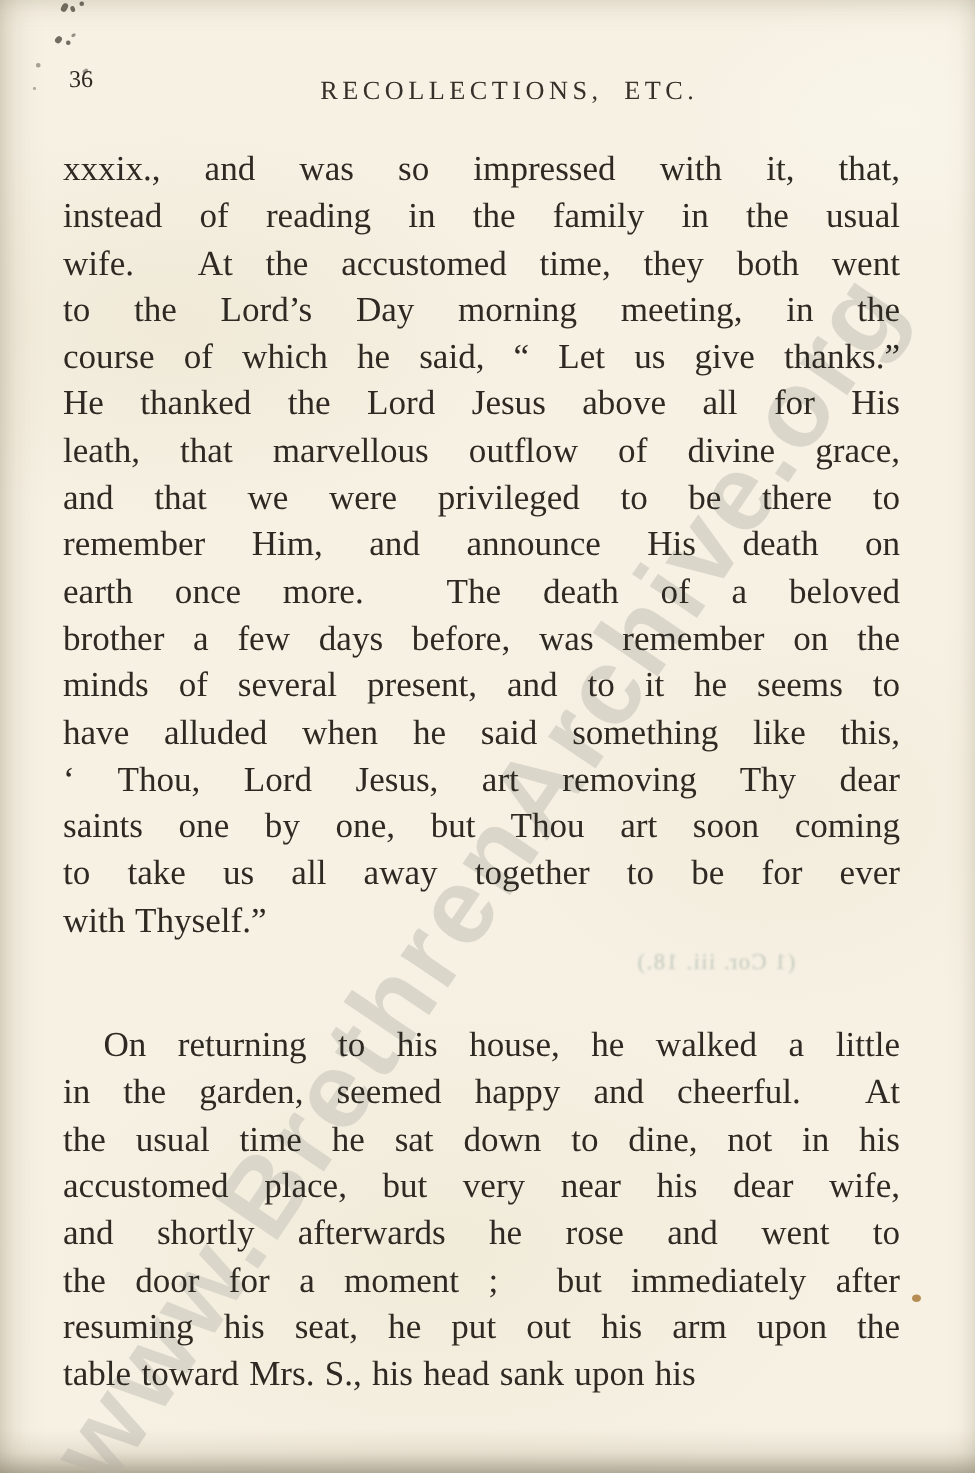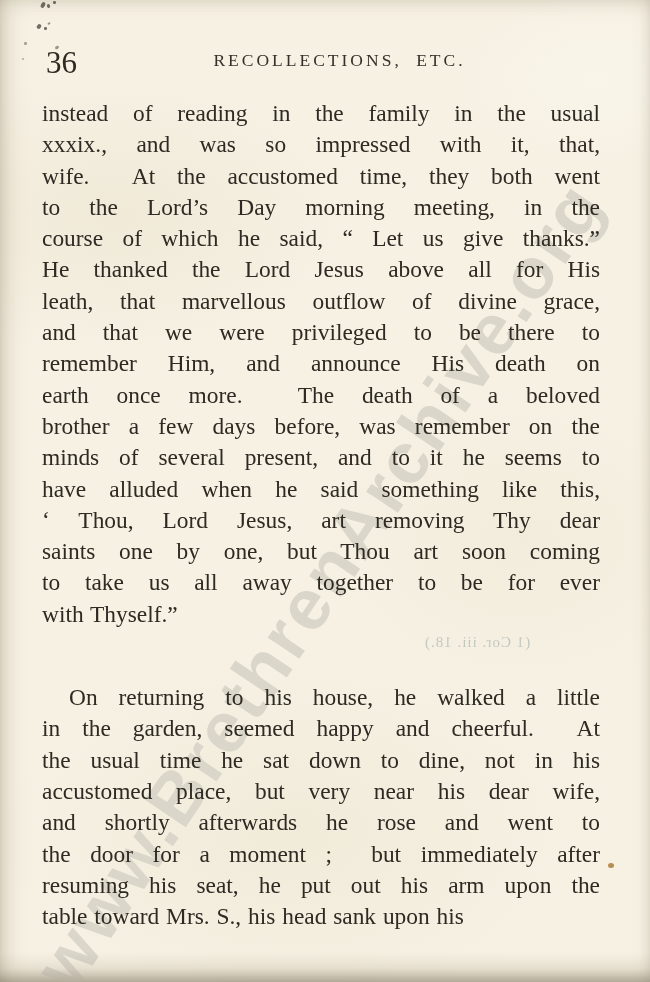--- a/index.html
+++ b/index.html
@@ -49,21 +49,21 @@
     opacity:.5;
     filter:blur(.7px);
     letter-spacing:1px;
     z-index:0;
     white-space:nowrap;
   }
 
   .pageno{
     position:absolute;
     left:46px; top:45px;
-    font-size:31px;
+    font-size:16px;
     z-index:2;
   }
 
   .header{
     position:absolute;
     top:50px; left:0; right:0;
     text-align:center;
     font-size:17.5px;
     letter-spacing:3px;
     word-spacing:7px;
@@ -146,22 +146,22 @@
   <span class="speck s8"></span>
   <span class="speck s9"></span>
 
   <div class="pageno">36</div>
 
   <div class="header">RECOLLECTIONS, ETC.</div>
 
   <div class="textblock">
 
     <div class="para">
+      <div class="line">xxxix., and was so impressed with it, that,</div>
       <div class="line">instead of reading in the family in the usual</div>
-      <div class="line">xxxix., and was so impressed with it, that,</div>
       <div class="line">wife.&nbsp; At the accustomed time, they both went</div>
       <div class="line">to the Lord’s Day morning meeting, in the</div>
       <div class="line">course of which he said, “ Let us give thanks.”</div>
       <div class="line">He thanked the Lord Jesus above all for His</div>
       <div class="line">leath, that marvellous outflow of divine grace,</div>
       <div class="line">and that we were privileged to be there to</div>
       <div class="line">remember Him, and announce His death on</div>
       <div class="line">earth once more.&nbsp; The death of a beloved</div>
       <div class="line">brother a few days before, was remember on the</div>
       <div class="line">minds of several present, and to it he seems to</div>

